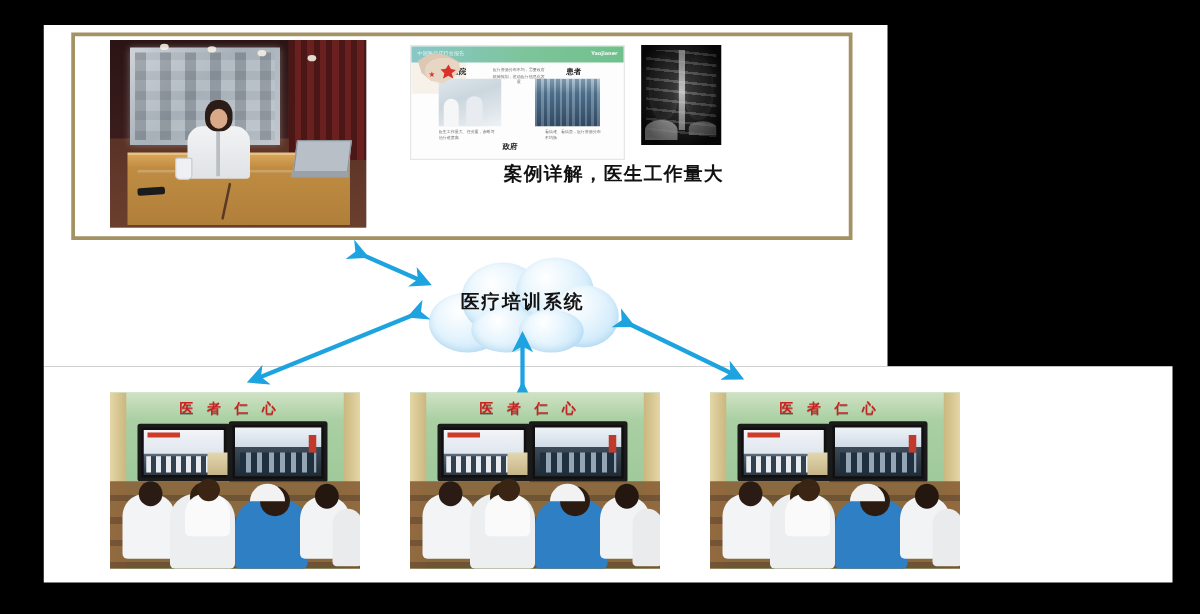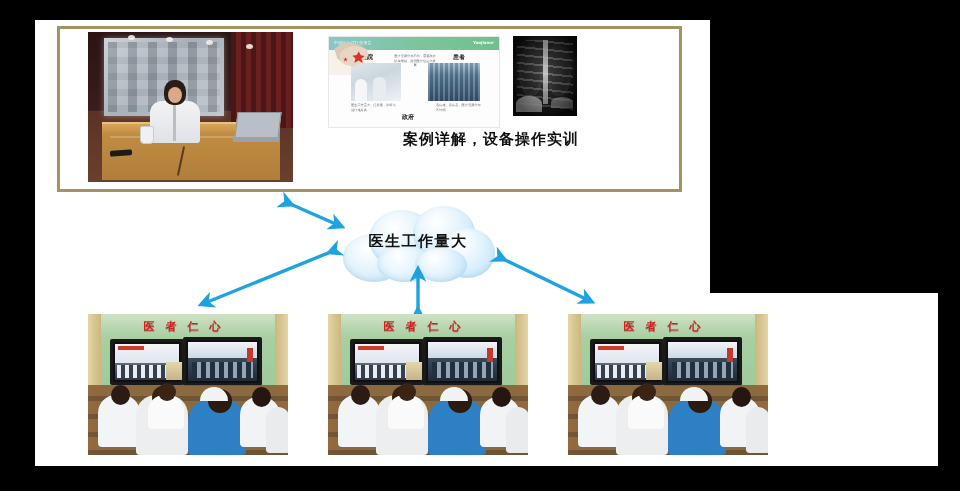--- a/index.html
+++ b/index.html
@@ -168,30 +168,30 @@
   <div class="xray">
     <div class="lung l"></div>
       <div class="lung r"></div>
     <div class="spine"></div>
       <div class="ribs"></div>
     <div class="diaph"></div>
       <div class="diaph2"></div>
       <div class="halo"></div>
   </div>
 
-  <div class="caption">案例详解，设备操作实训</div>
+  <div class="caption">案例详解，医生工作量大</div>
 
   <div class="cloud">
     <div class="b cb1"></div>
       <div class="b cb2"></div>
       <div class="b cb3"></div>
     <div class="b cb4"></div>
       <div class="b cb5"></div>
       <div class="b cb6"></div>
-    <div class="lbl">医生工作量大</div>
+    <div class="lbl">医疗培训系统</div>
   </div>
 
   <svg class="arrows" viewBox="0 0 960 491">
     <defs>
       <marker id="ah" markerWidth="5" markerHeight="5" refX="2.6" refY="2.5" orient="auto" markerUnits="strokeWidth">
         <path d="M0,0 L5,2.5 L0,5 L1.4,2.5 z" fill="#1ca3e0"></path>
       </marker>
     </defs>
     <g stroke="#1ca3e0" stroke-width="3.4" fill="none" marker-start="url(#ah)" marker-end="url(#ah)">
       <line x1="288" y1="203" x2="338" y2="225"></line>

